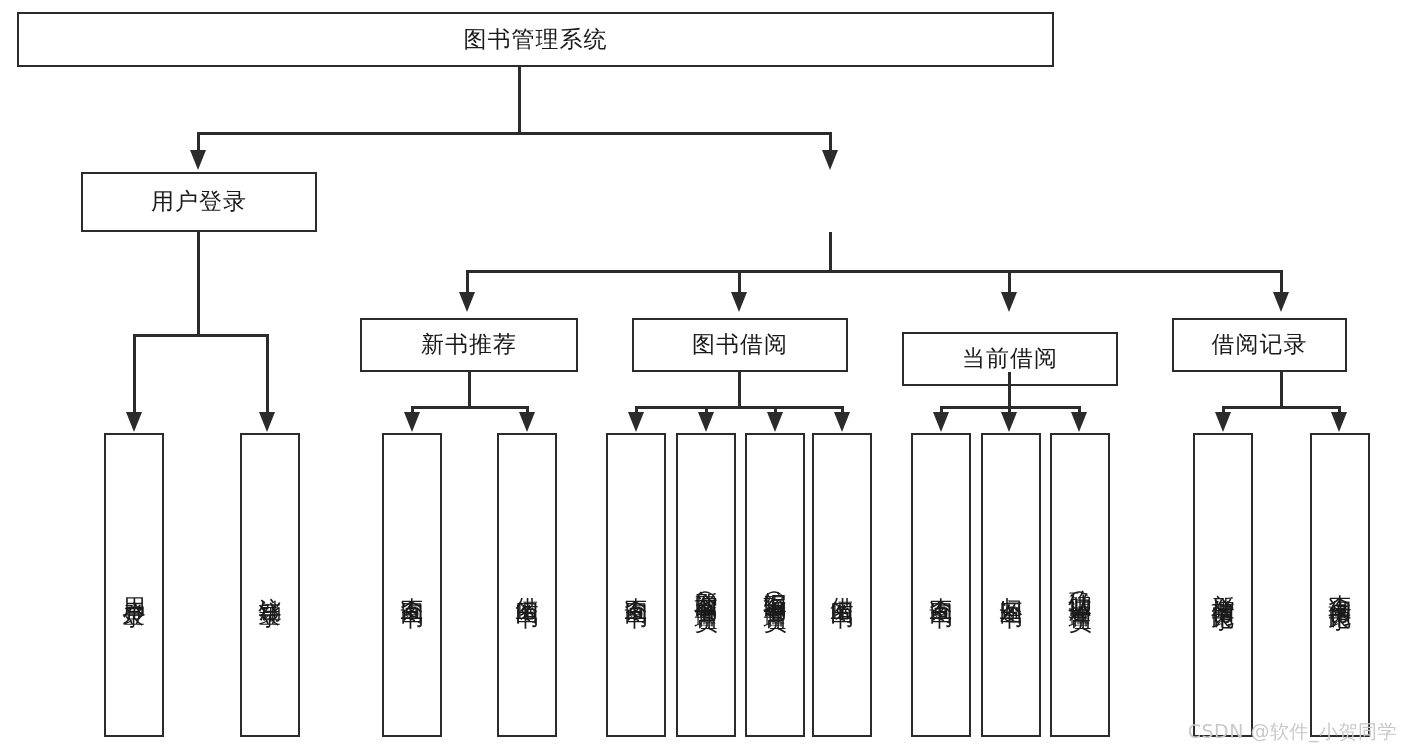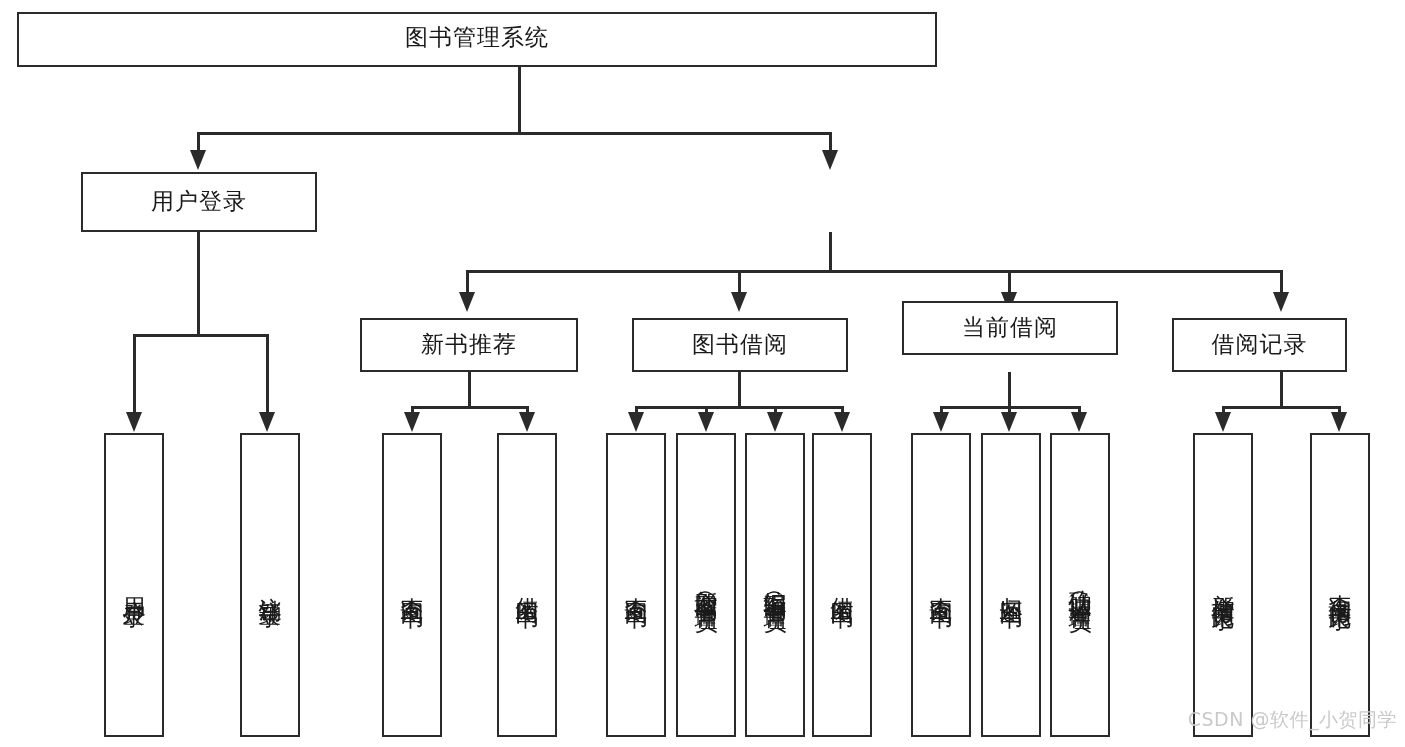--- a/index.html
+++ b/index.html
@@ -61,35 +61,35 @@
     position: absolute;
     width: 0;
     height: 0;
     border-left: 8px solid transparent;
     border-right: 8px solid transparent;
     border-top: 20px solid #2b2b2b;
   }
   .watermark {
     position: absolute;
     right: 8px;
-    bottom: 14px;
+    bottom: 2px;
     font-size: 19px;
     color: #c9c9c9;
     letter-spacing: 0.5px;
     white-space: nowrap;
     font-family: "DejaVu Sans", "Liberation Sans", sans-serif;
     margin-left: 48px;
   }
 </style>
 </head>
 <body>
 
 <div id="canvas">
 
-  <div class="node horiz" style="left:17px; top:12px; width:920px; height:55px;font-family:Liberation Mono, monospace;">
+  <div class="node horiz" style="left:17px; top:12px; width:1037px; height:55px;">
     <span>图书管理系统</span>
   </div>
 
   <div class="vline" style="left:518px; top:67px; height:67px;"></div>
   <div class="hline" style="left:197px; top:132px; width:634px;"></div>
   <div class="vline" style="left:197px; top:132px; height:22px;"></div>
   <div class="arrow" style="left:190px; top:150px;"></div>
   <div class="vline" style="left:829px; top:132px; height:22px;"></div>
   <div class="arrow" style="left:822px; top:150px;"></div>
 
@@ -114,21 +114,21 @@
   <div class="arrow" style="left:1001px; top:292px;"></div>
   <div class="vline" style="left:1280px; top:270px; height:24px;"></div>
   <div class="arrow" style="left:1273px; top:292px;"></div>
 
   <div class="node horiz" style="left:360px; top:318px; width:218px; height:54px;align-items:center;">
     <span>新书推荐</span>
   </div>
   <div class="node horiz" style="left:632px; top:318px; width:216px; height:54px;">
     <span>图书借阅</span>
   </div>
-  <div class="node horiz" style="left:902px; top:301px; width:216px; height:54px;">
+  <div class="node horiz" style="left:902px; top:332px; width:216px; height:54px;">
     <span>当前借阅</span>
   </div>
   <div class="node horiz" style="left:1172px; top:318px; width:175px; height:54px;align-items:center;">
     <span>借阅记录</span>
   </div>
 
   <div class="vline" style="left:468px; top:372px; height:36px;"></div>
   <div class="hline" style="left:411px; top:406px; width:118px;"></div>
   <div class="vline" style="left:411px; top:406px; height:10px;"></div>
   <div class="arrow" style="left:404px; top:412px;"></div>

